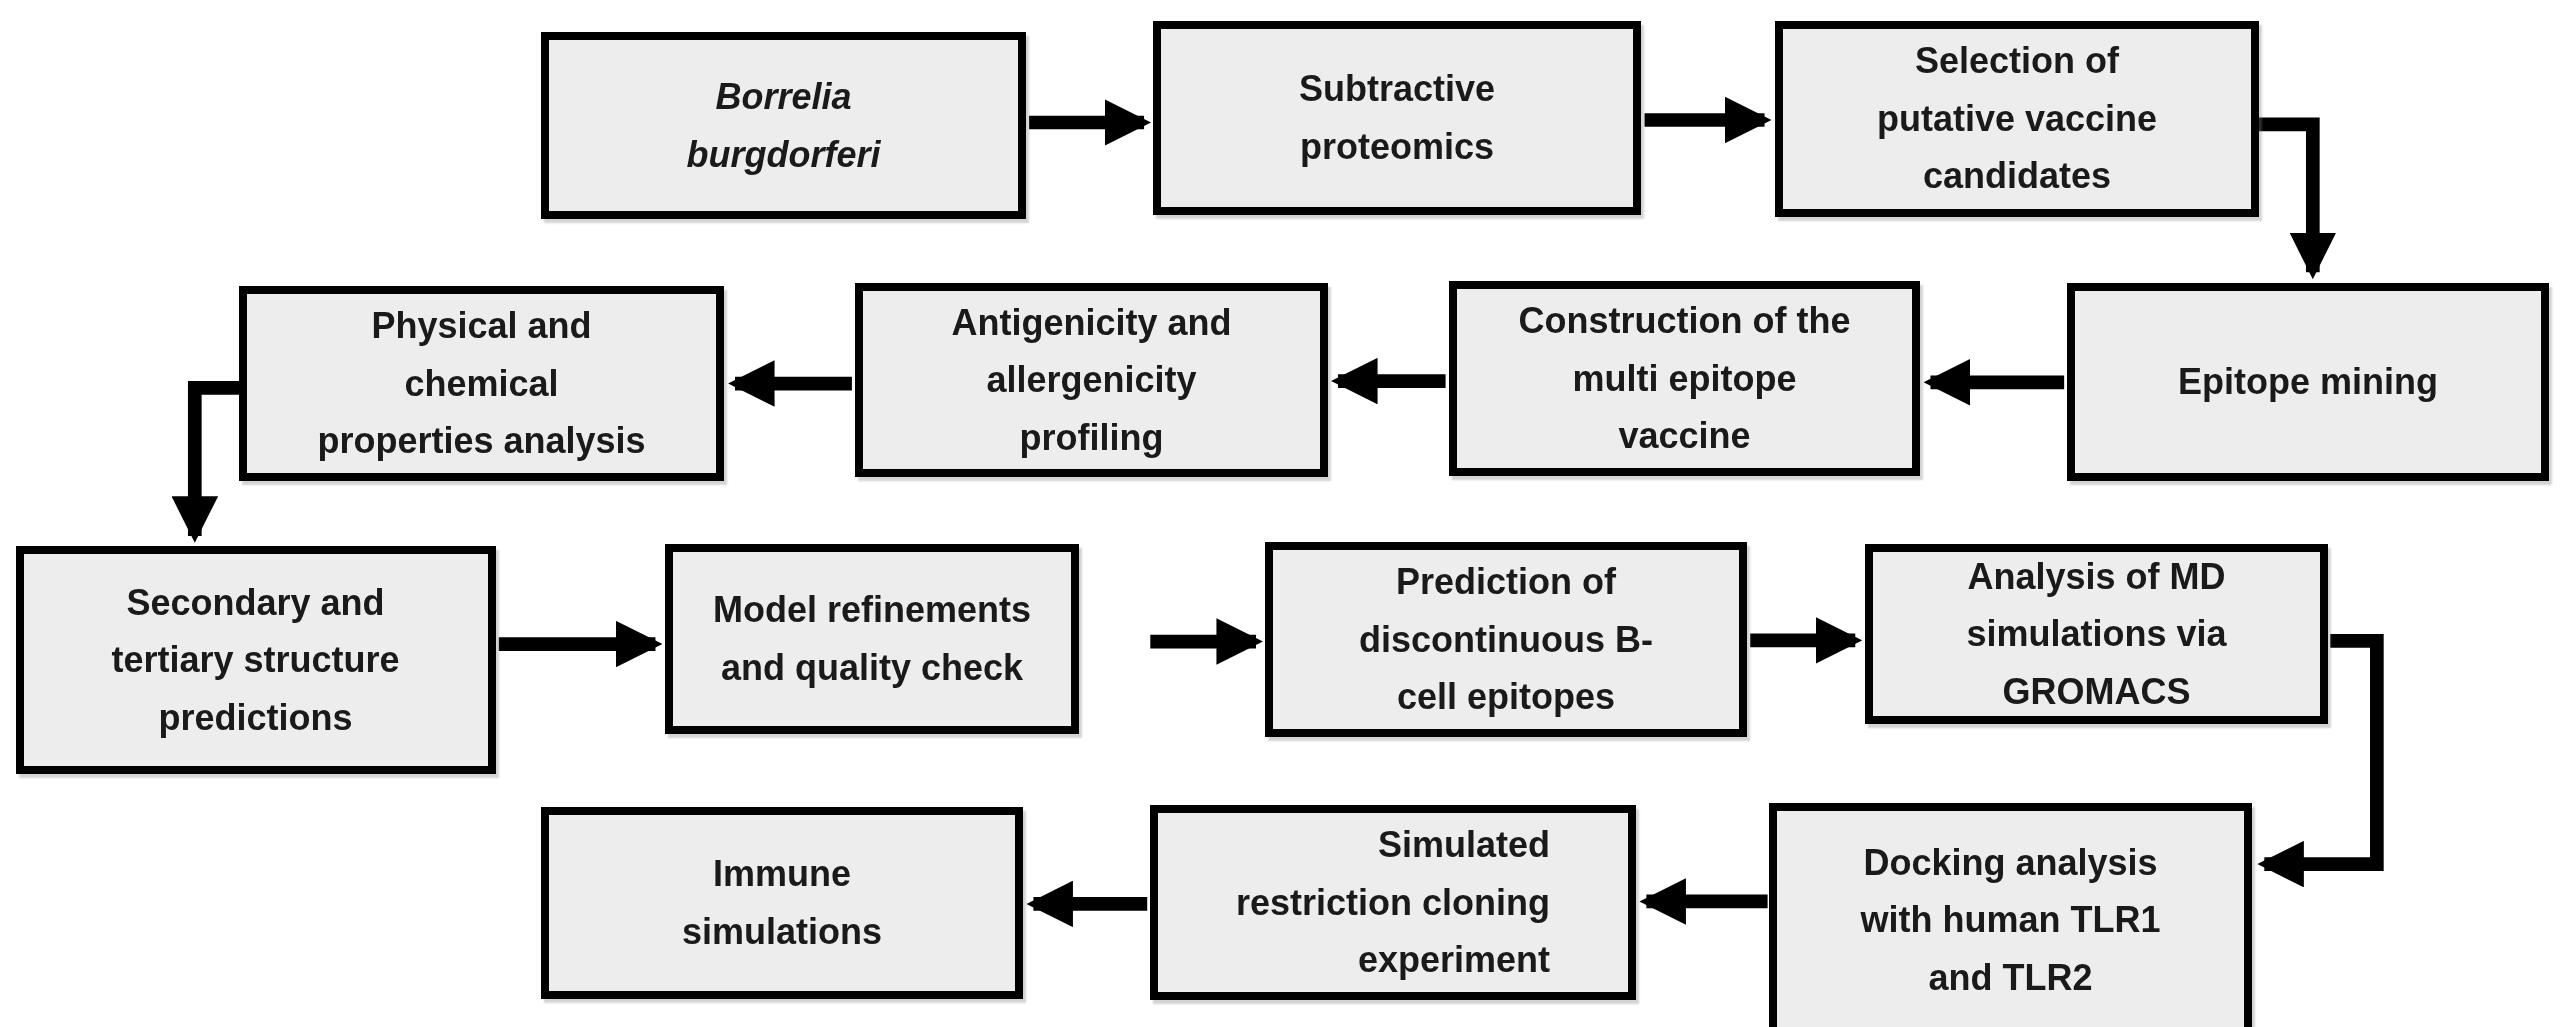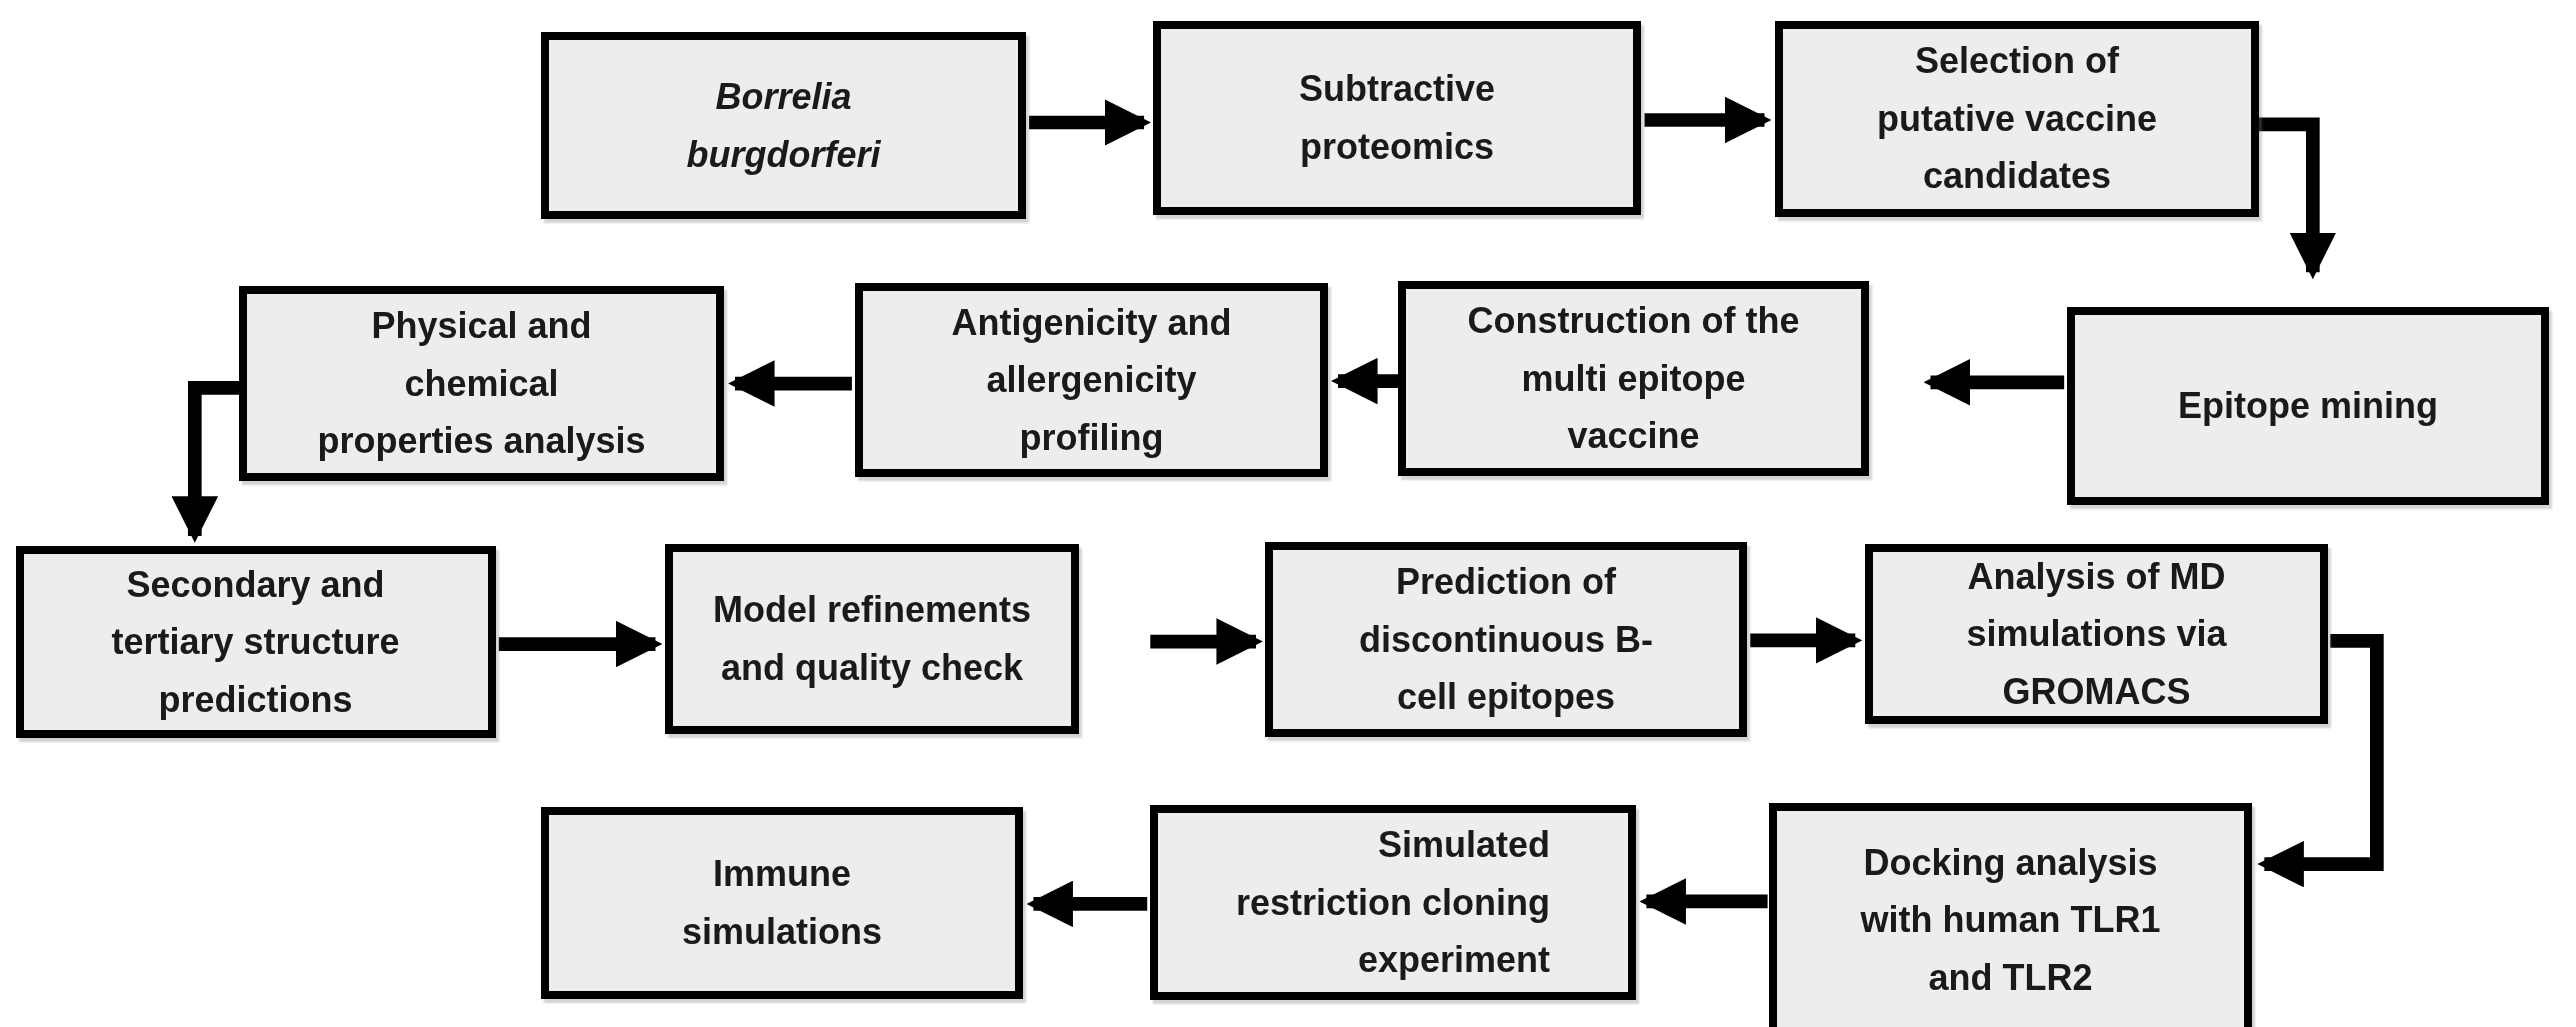--- a/index.html
+++ b/index.html
@@ -93,40 +93,40 @@
   <div class="node" style="left:1153px; top:20.5px; width:488px; height:194px;">
     <span class="label">Subtractive
 proteomics</span>
   </div>
   <div class="node" style="left:1775px; top:20.5px; width:484px; height:196px;text-align:center;">
     <span class="label">Selection of
 putative vaccine
 candidates</span>
   </div>
 
-  <div class="node" style="left:2067px; top:283px; width:482px; height:198px;margin-top:24px;">
+  <div class="node" style="left:2067px; top:283px; width:482px; height:198px;">
     <span class="label">Epitope mining</span>
   </div>
-  <div class="node" style="left:1398px; top:281px; width:471px; height:195px;">
+  <div class="node" style="left:1449px; top:281px; width:471px; height:195px;">
     <span class="label">Construction of the
 multi epitope
 vaccine</span>
   </div>
   <div class="node" style="left:855px; top:283px; width:473px; height:194px;">
     <span class="label">Antigenicity and
 allergenicity
 profiling</span>
   </div>
   <div class="node" style="left:239px; top:286px; width:485px; height:195px;justify-content:center;">
     <span class="label">Physical and
 chemical
 properties analysis</span>
   </div>
 
-  <div class="node" style="left:15.5px; top:546px; width:480px; height:192px;">
+  <div class="node" style="left:15.5px; top:546px; width:480px; height:228px;">
     <span class="label">Secondary and
 tertiary structure
 predictions</span>
   </div>
   <div class="node" style="left:665px; top:544px; width:414px; height:190px;">
     <span class="label">Model refinements
 and quality check</span>
   </div>
   <div class="node" style="left:1265px; top:542px; width:482px; height:195px;">
     <span class="label">Prediction of

